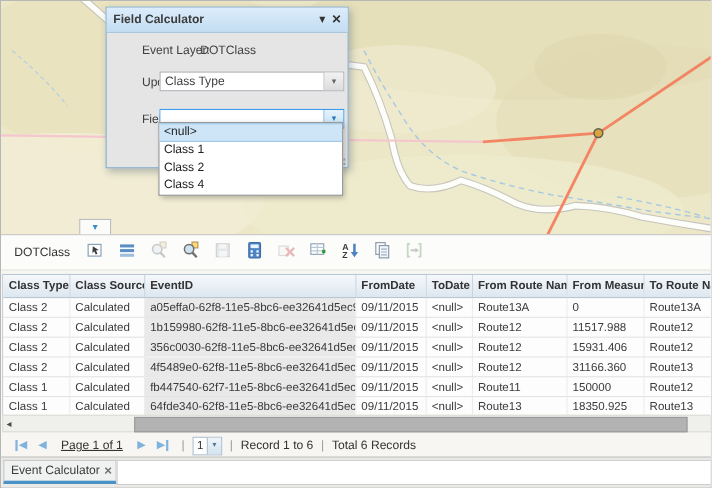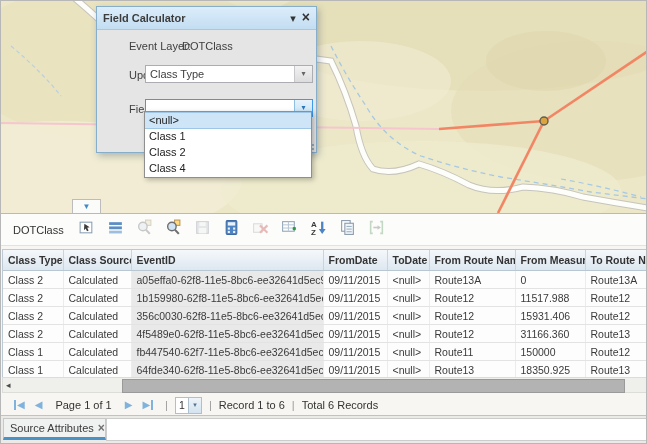--- a/index.html
+++ b/index.html
@@ -64,21 +64,21 @@
 
   .hscroll{position:absolute;left:1px;top:163px;width:645px;height:16px;background:#efefec;border:1px solid #dcdcd8;box-sizing:border-box;}
   .hscroll-left{position:absolute;left:3px;top:2px;font-size:9px;color:#4a4a4a;line-height:11px;cursor:pointer;}
   .hscroll-thumb{position:absolute;left:119px;top:1px;width:501px;height:12px;background:#b3b3b3;border:1px solid #9a9a9a;cursor:pointer;}
 
   .pager{position:absolute;left:0;top:180px;width:647px;height:22px;background:#f7f6f2;display:flex;align-items:center;
           padding-left:8px;box-sizing:border-box;font-size:11px;color:#333;}
   .pg-btn{color:#7fb2dc;font-size:10px;margin:0 5px;cursor:pointer;line-height:1;}
   .pg-first{border-left:2px solid #7fb2dc;padding-left:1px;}
   .pg-last{border-right:2px solid #7fb2dc;padding-right:1px;}
-  .pg-text{margin:0 8px;}
+  .pg-text{margin:0 8px;text-decoration:underline;}
   .pg-sep{color:#9a9a9a;margin:0 7px;}
   .page-size{display:inline-flex;width:27px;height:17px;border:1px solid #aebfcd;background:#fff;box-sizing:border-box;cursor:pointer;}
   .page-size .num{flex:1;text-align:center;font-size:10.5px;line-height:15px;}
   .page-size .arr{width:12px;background:linear-gradient(#eef4f9,#d3e3ef);border-left:1px solid #aebfcd;
           font-size:7px;color:#51758f;text-align:center;line-height:14px;}
 
   
   .tabbar{position:absolute;left:0;top:414px;width:647px;height:30px;background:#eceae6;border-top:1px solid #c2c2c2;box-sizing:border-box;}
   .tab{position:absolute;left:2px;top:2px;width:103px;height:22px;background:#f0f1f1;border:1px solid #c8c8c8;
           border-bottom:3px solid #4a92c6;box-sizing:border-box;display:flex;align-items:center;padding:0 6px;cursor:pointer;}
@@ -326,19 +326,19 @@
       </span>
       <span class="pg-sep">|</span>
       <span>Record 1 to 6</span>
       <span class="pg-sep">|</span>
       <span>Total 6 Records</span>
     </div>
   </div>
 
   <div class="tabbar">
     <div class="tab">
-      <span class="tab-label">Source Attributes</span>
+      <span class="tab-label">Event Calculator</span>
       <span class="tab-close">×</span>
     </div>
     <div class="tabbar-rest"></div>
   </div>
 
 </div>
 
 </body></html>

